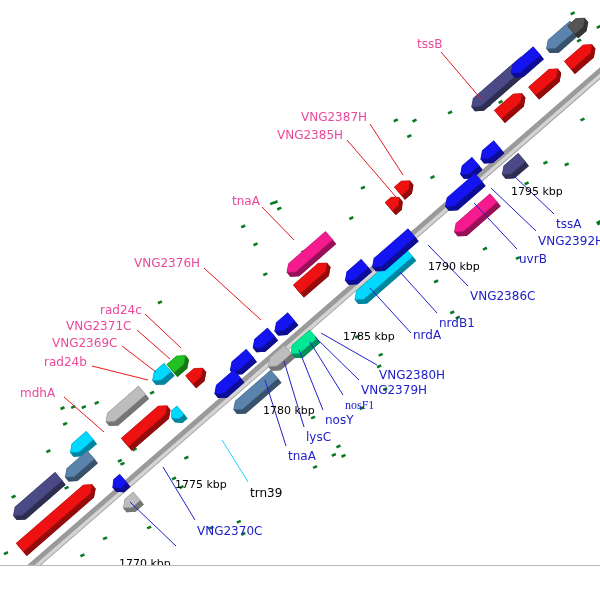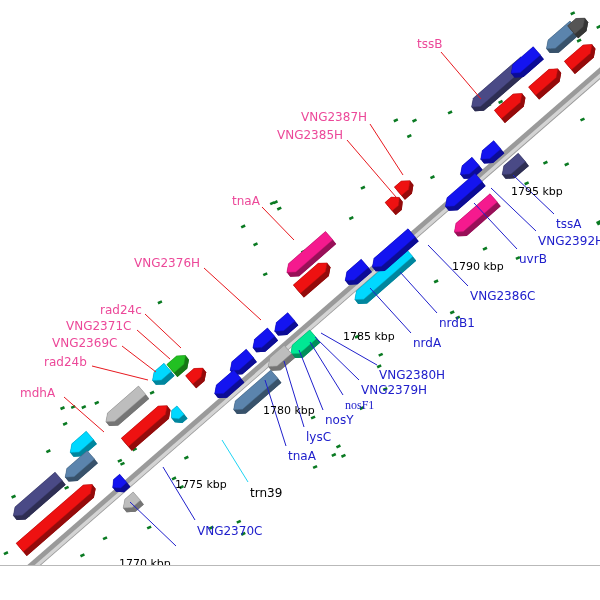--- a/index.html
+++ b/index.html
@@ -498,41 +498,41 @@
         <line x1="304" y1="427" x2="284" y2="361" stroke="#2020cc" stroke-width="1"></line>
         <line x1="286" y1="446" x2="265" y2="380" stroke="#2020cc" stroke-width="1"></line>
         <line x1="248" y1="482" x2="222" y2="440" stroke="#1fd4f4" stroke-width="1"></line>
         <line x1="195" y1="520" x2="163" y2="467" stroke="#2020cc" stroke-width="1"></line>
         <line x1="176" y1="546" x2="130" y2="502" stroke="#2020cc" stroke-width="1"></line>
       </g>
   </svg>
 
   <div id="labellayer">
       <div class="lbl kbp" style="left: 511px; top: 186px;">1795 kbp</div>
-      <div class="lbl kbp" style="left: 428px; top: 261px; margin-left: 24px;">1790 kbp</div>
+      <div class="lbl kbp" style="left: 428px; top: 261px;">1790 kbp</div>
       <div class="lbl kbp" style="left: 343px; top: 331px;">1785 kbp</div>
       <div class="lbl kbp" style="left: 263px; top: 405px;">1780 kbp</div>
       <div class="lbl kbp" style="left: 175px; top: 479px;">1775 kbp</div>
       <div class="lbl kbp" style="left: 100px; top: 558px; margin-left: 19px;">1770 kbp</div>
       <div class="lbl red" style="left: 417px; top: 38px;">tssB</div>
       <div class="lbl red" style="left: 301px; top: 111px;">VNG2387H</div>
       <div class="lbl red" style="left: 277px; top: 129px;">VNG2385H</div>
       <div class="lbl red" style="left: 232px; top: 195px;">tnaA</div>
       <div class="lbl red" style="left: 134px; top: 257px;">VNG2376H</div>
       <div class="lbl red" style="left: 100px; top: 304px;">rad24c</div>
       <div class="lbl red" style="left: 66px; top: 320px;">VNG2371C</div>
       <div class="lbl red" style="left: 52px; top: 337px;">VNG2369C</div>
       <div class="lbl red" style="left: 44px; top: 356px;">rad24b</div>
       <div class="lbl red" style="left: 20px; top: 387px;">mdhA</div>
       <div class="lbl blue" style="left: 556px; top: 218px;">tssA</div>
       <div class="lbl blue" style="left: 538px; top: 235px;">VNG2392H</div>
       <div class="lbl blue" style="left: 519px; top: 253px;">uvrB</div>
       <div class="lbl blue" style="left: 470px; top: 290px;">VNG2386C</div>
       <div class="lbl blue" style="left: 439px; top: 317px;">nrdB1</div>
-      <div class="lbl blue" style="left: 413px; top: 337px; text-align: center;">nrdA</div>
+      <div class="lbl blue" style="left: 413px; top: 329px; text-align: center;">nrdA</div>
       <div class="lbl blue" style="left: 379px; top: 369px;">VNG2380H</div>
       <div class="lbl blue" style="left: 361px; top: 384px;">VNG2379H</div>
       <div class="lbl blue" style="left: 345px; top: 399px; font-family: Liberation Serif, serif;">nosF1</div>
       <div class="lbl blue" style="left: 325px; top: 414px;">nosY</div>
       <div class="lbl blue" style="left: 306px; top: 431px;">lysC</div>
       <div class="lbl blue" style="left: 288px; top: 450px; text-align: right;">tnaA</div>
       <div class="lbl cyan" style="left: 250px; top: 487px;">trn39</div>
       <div class="lbl blue" style="left: 197px; top: 525px;">VNG2370C</div>
       <div class="lbl blue" style="left: 178px; top: 568px; font-style: italic;">VNG2366C</div>
     </div>

